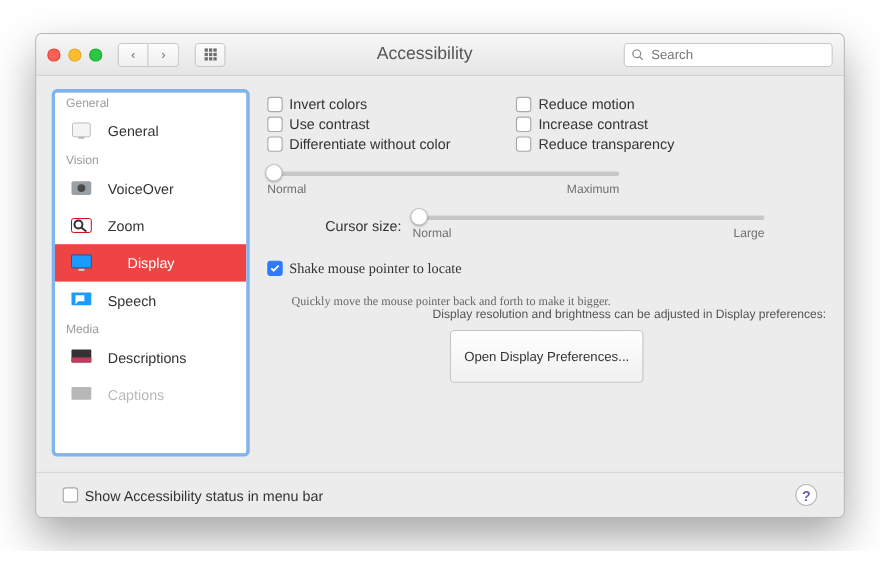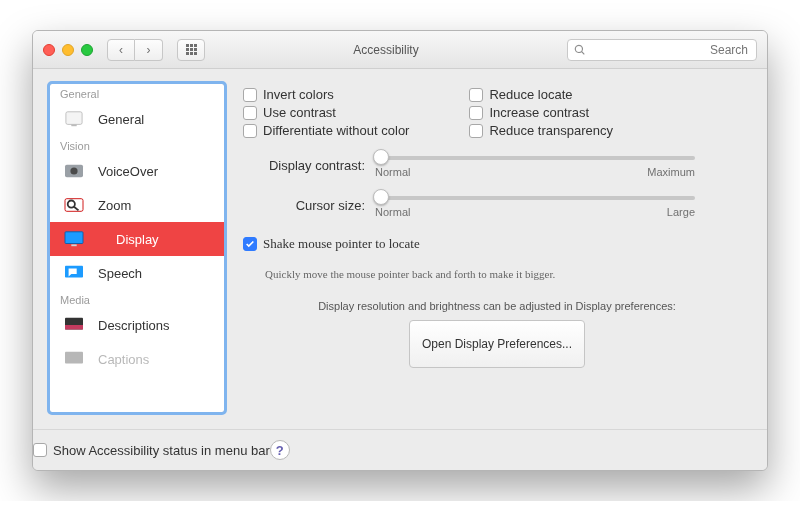--- a/index.html
+++ b/index.html
@@ -45,30 +45,30 @@
   .navbtn:last-child{border-radius:0 4px 4px 0; border-left:none;}
   .gridbtn{
     width:28px;height:22px;border:1px solid #c7c7c7;border-radius:4px;
     background:linear-gradient(#fdfdfd,#efefef);
     display:flex;align-items:center;justify-content:center;
     margin-left:6px;
   }
   .grid-icon{display:grid;grid-template-columns:repeat(3,3px);grid-template-rows:repeat(3,3px);gap:1px;}
   .grid-icon span{background:#6f6f6f;width:3px;height:3px;}
   .titlebar-title{
-    flex:1; text-align:center; color:#555; font-size:12px;
+    flex:1; text-align:center; color:#555; font-size:16px;
   }
   .searchwrap{
     width:190px;height:22px;border:1px solid #c9c9c9;border-radius:4px;
     background:#fff;display:flex;align-items:center;padding:0 6px;gap:4px;
     color:#9a9a9a;
   }
   .searchwrap svg{width:12px;height:12px;fill:#8e8e8e;}
   .searchwrap input{
-    border:none;outline:none;flex:1;font-size:12px;color:#333;background:transparent;text-align:right;
+    border:none;outline:none;flex:1;font-size:12px;color:#333;background:transparent;
   }
   .body{
     display:flex; padding:14px 16px 16px 16px; gap:18px;
     background:#ececec;
   }
   .sidebar{
     width:176px; height:330px;
     background:#fff;
     border:1px solid #c8c8c8;
     border-radius:3px;
@@ -108,30 +108,30 @@
   .track{
     position:relative;height:4px;background:#c7c7c7;border-radius:2px;width:320px;
   }
   .thumb{
     position:absolute;top:-7px;width:16px;height:16px;border-radius:50%;
     background:#fff;border:1px solid #bdbdbd;box-shadow:0 1px 2px rgba(0,0,0,0.25);
   }
   .tick-labels{display:flex;justify-content:space-between;width:320px;font-size:11px;color:#707070;margin-top:6px;}
   .shake{margin-top:18px;font-family:Liberation Serif, serif;}
   .shake-desc{font-size:11px;color:#666;margin-left:22px;margin-top:16px;}
-  .hint{margin-top:20px;font-size:11px;color:#555;text-align:center;}
+  .hint{font-size:11px;color:#555;text-align:right;}
   .openbtn{
     display:block;margin:8px auto 0;
     padding:16px 12px;font-size:12px;
     background:linear-gradient(#ffffff,#f0f0f0);
     border:1px solid #c5c5c5;border-radius:4px;color:#333;
   }
   .footer{
     border-top:1px solid #d7d7d7;
-    padding:10px 0;display:flex;align-items:center;
+    padding:10px 24px;display:flex;align-items:center;justify-content:space-between;
     background:#ececec;
   }
   .help{
     width:20px;height:20px;border:1px solid #b8b8b8;border-radius:50%;
     background:#fff;display:flex;align-items:center;justify-content:center;
     color:#645eaf;font-weight:bold;font-size:13px;
   }
 </style>
 </head>
 <body>
@@ -259,35 +259,34 @@
             <span>Use contrast</span>
           </label>
           <label class="check">
             <span class="cbox"></span>
             <span>Differentiate without color</span>
           </label>
         </div>
         <div class="checkcol">
           <label class="check">
             <span class="cbox"></span>
-            <span>Reduce locate</span>
+            <span>Reduce motion</span>
           </label>
           <label class="check">
             <span class="cbox"></span>
             <span>Increase contrast</span>
           </label>
           <label class="check">
             <span class="cbox"></span>
             <span>Reduce transparency</span>
           </label>
         </div>
       </div>
 
       <div class="slider-row">
-        <div class="slider-label">Display contrast:</div>
         <div class="slider-track-wrap">
           <div class="track">
             <div class="thumb" style="left:-2px"></div>
           </div>
           <div class="tick-labels">
             <span>Normal</span>
             <span>Maximum</span>
           </div>
         </div>
       </div>

